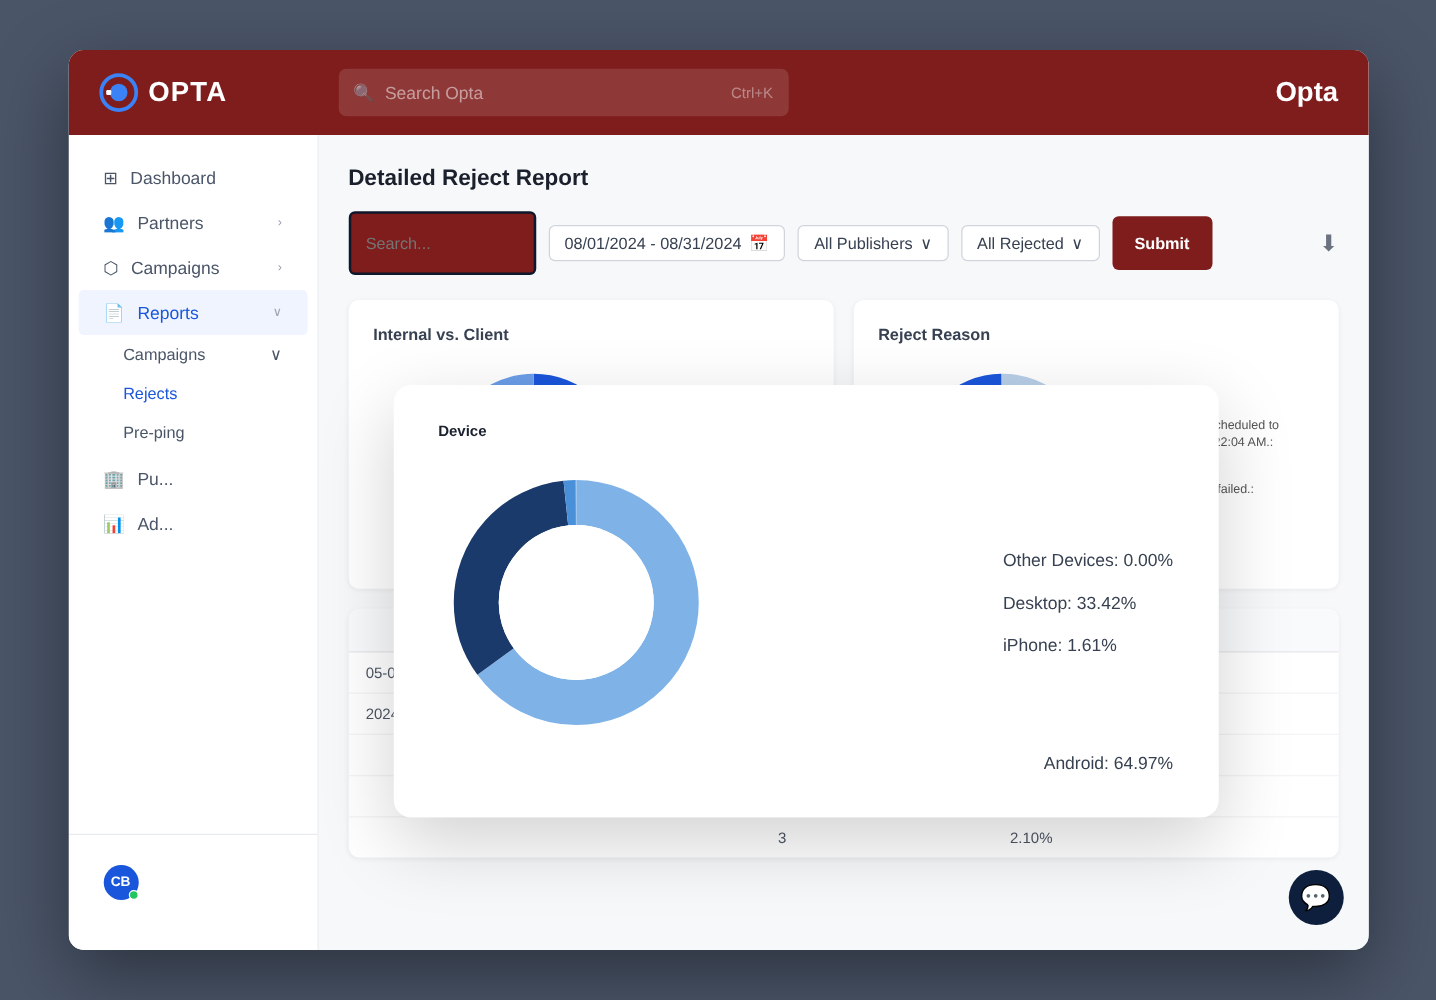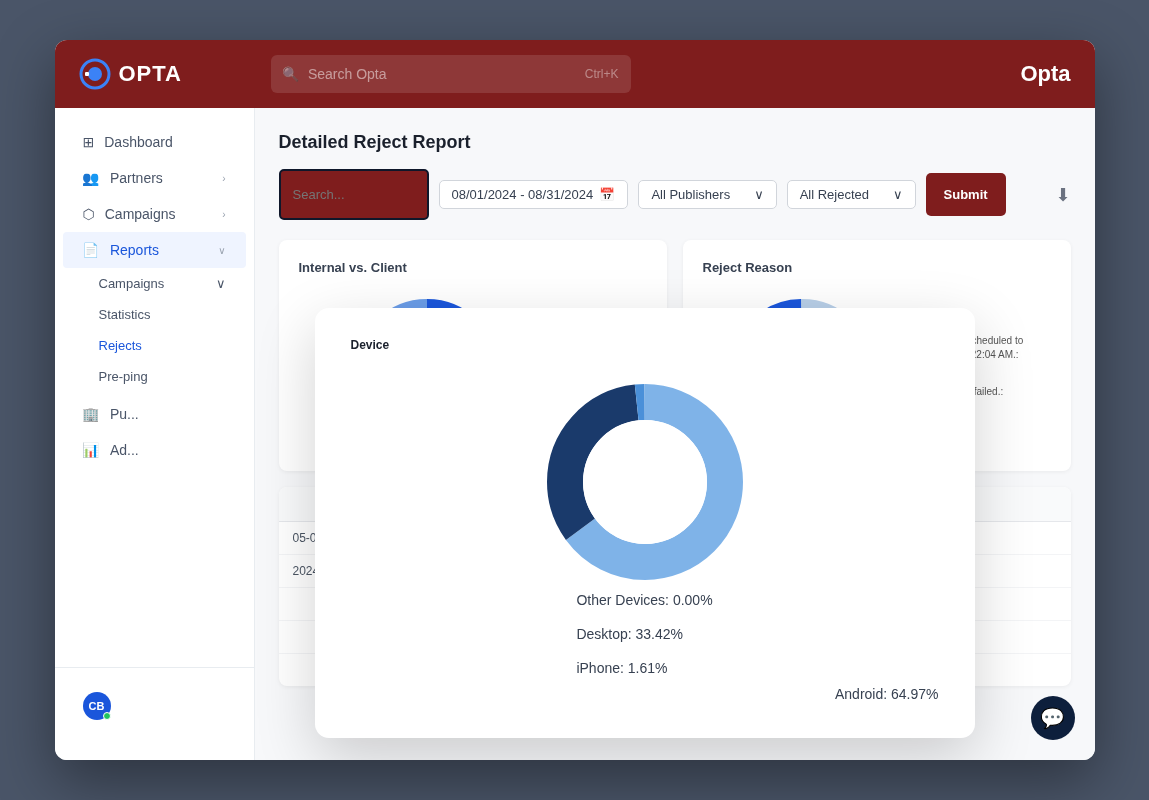--- a/index.html
+++ b/index.html
@@ -232,21 +232,21 @@
 
     .filter-select {
       border: 1px solid #d1d5db;
       border-radius: 5px;
       padding: 6px 12px;
       font-size: 13px;
       color: #374151;
       background: #fff;
       display: flex;
       align-items: center;
-      gap: 24px;
+      gap: 6px;
       cursor: pointer;
     }
 
     .submit-btn {
       background: #7f1d1d;
       color: #fff;
       border: none;
       border-radius: 5px;
       padding: 14px 18px;
       font-size: 13px;
@@ -341,21 +341,20 @@
       font-size: 12px;
       font-weight: 600;
       color: #1a202c;
       margin-bottom: 20px;
     }
 
     .device-chart-area {
       display: flex;
       align-items: center;
       justify-content: space-between;
-      flex-direction: column;
     }
 
     .device-labels {
       display: flex;
       flex-direction: column;
       gap: 18px;
       font-size: 14px;
       font-weight: 500;
       color: #374151;
     }
@@ -423,23 +422,20 @@
       <div class="sidebar-item active">
         <span>📄</span>
         <span>Reports</span>
         <span class="chevron">∨</span>
       </div>
 
       <div class="sidebar-sub">
         <div class="sidebar-sub-item">
           <span>Campaigns</span>
           <span class="chevron" style="margin-left:auto;">∨</span>
-        </div>
-        <div class="sidebar-sub-item">
-          <span>Statistics</span>
         </div>
         <div class="sidebar-sub-item active" style="color:#1a56db;">
           <span>Rejects</span>
         </div>
         <div class="sidebar-sub-item">
           <span>Pre-ping</span>
         </div>
       </div>
 
       <div class="sidebar-item" style="margin-top:4px;">

